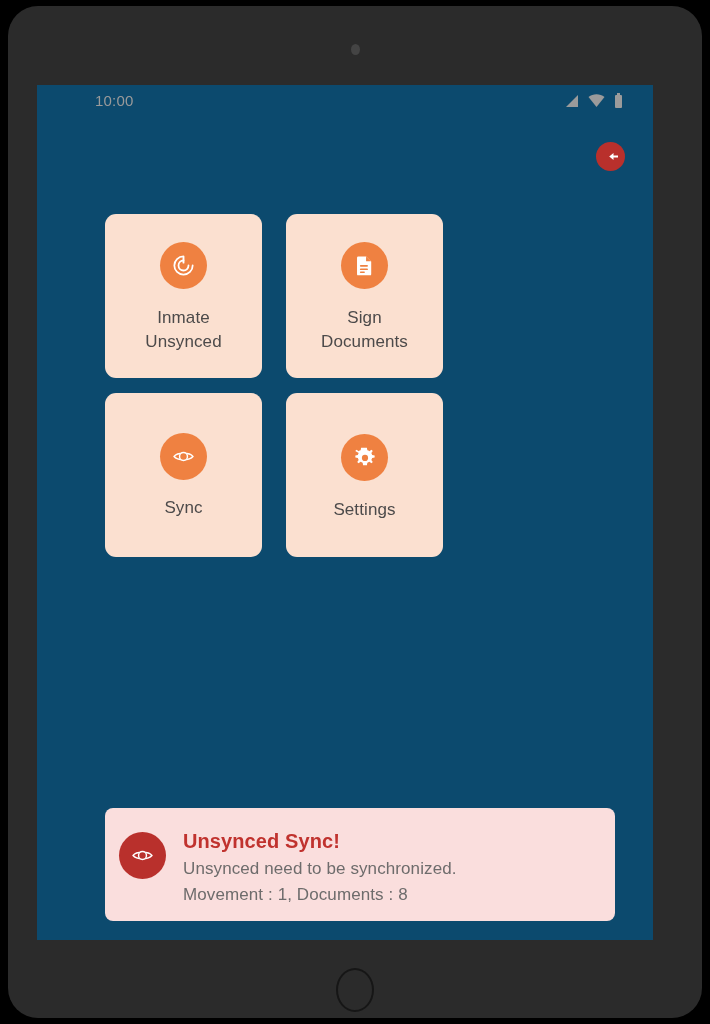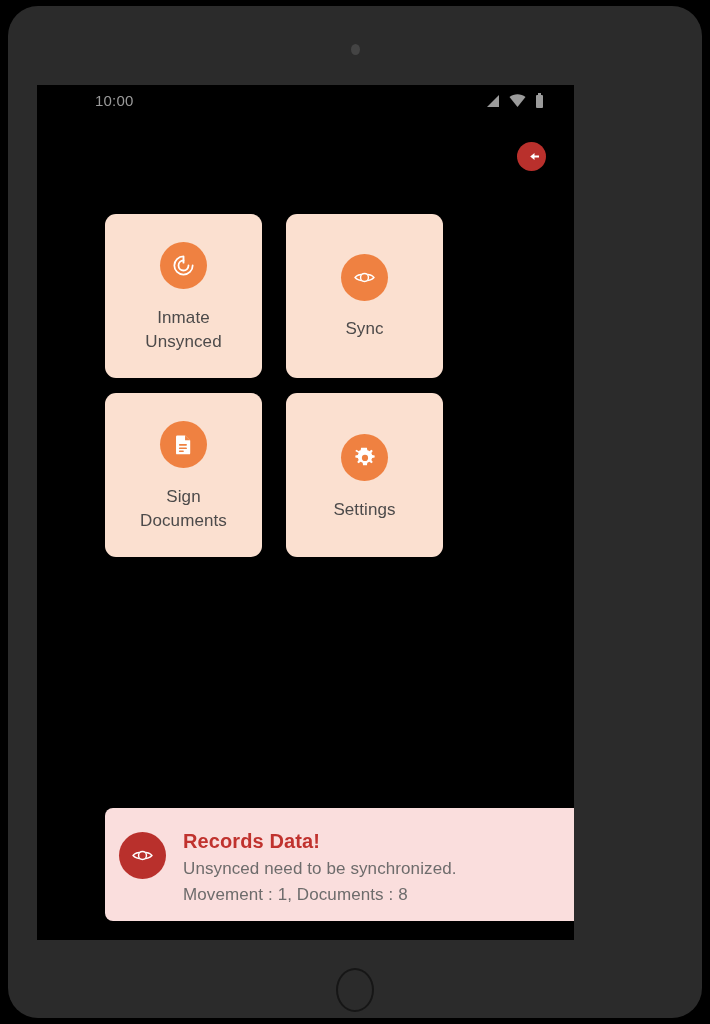--- a/index.html
+++ b/index.html
@@ -46,23 +46,23 @@
     border-radius: 50%;
     border: 2px solid #161616;
     box-sizing: border-box;
   }
 
   
   #screen {
     position: absolute;
     left: 29px;
     top: 79px;
-    width: 537px;
+    width: 616px;
     height: 855px;
-    background: #000000;
+    background: #0c4a6e;
     overflow: hidden;
   }
 
   
   #status-bar {
     position: absolute;
     left: 0; top: 0;
     width: 100%;
     height: 34px;
   }
@@ -228,48 +228,48 @@
             <path d="M12 7.2 A4.8 4.8 0 1 0 16.8 12" fill="none" stroke="#ffffff" stroke-width="1.7" stroke-linecap="round"></path>
             <rect x="11.1" y="3.0" width="1.8" height="7.2" rx="0.9" fill="#ffffff"></rect>
           </svg>
         </div>
         <div class="card-label">
           <span>Inmate</span><br>
           <span>Unsynced</span>
         </div>
       </div>
 
-      <div class="card variant-sync">
-        <div class="card-icon-circle">
-          <svg width="25" height="25" viewBox="0 0 26 26">
-            <path d="M3.2 13 C6.5 8.6 19.5 8.6 22.8 13 C19.5 17.4 6.5 17.4 3.2 13 Z" fill="none" stroke="#ffffff" stroke-width="1.5"></path>
-            <circle cx="13" cy="13" r="4.1" fill="#ef8141" stroke="#ffffff" stroke-width="1.5"></circle>
-          </svg>
-        </div>
-        <div class="card-label">
-          <span>Sync</span>
-        </div>
-      </div>
-
       <div class="card variant-documents">
         <div class="card-icon-circle">
           <svg width="23" height="23" viewBox="0 0 24 24">
             <path d="M5.5 2.5 h8.2 L19 7.8 V21 a1.3 1.3 0 0 1 -1.3 1.3 H5.5 A1.3 1.3 0 0 1 4.2 21 V3.8 A1.3 1.3 0 0 1 5.5 2.5 Z" fill="#ffffff"></path>
             <path d="M13.6 2.6 V7.6 h5.2 Z" fill="#ef8141"></path>
             <rect x="7.2" y="11.4" width="8.4" height="1.8" rx="0.9" fill="#ef8141"></rect>
             <rect x="7.2" y="15.0" width="8.4" height="1.8" rx="0.9" fill="#ef8141"></rect>
             <rect x="7.2" y="18.3" width="5.2" height="1.6" rx="0.8" fill="#ef8141"></rect>
           </svg>
         </div>
         <div class="card-label">
           <span>Sign</span><br>
           <span>Documents</span>
         </div>
       </div>
 
+      <div class="card variant-sync">
+        <div class="card-icon-circle">
+          <svg width="25" height="25" viewBox="0 0 26 26">
+            <path d="M3.2 13 C6.5 8.6 19.5 8.6 22.8 13 C19.5 17.4 6.5 17.4 3.2 13 Z" fill="none" stroke="#ffffff" stroke-width="1.5"></path>
+            <circle cx="13" cy="13" r="4.1" fill="#ef8141" stroke="#ffffff" stroke-width="1.5"></circle>
+          </svg>
+        </div>
+        <div class="card-label">
+          <span>Sync</span>
+        </div>
+      </div>
+
       <div class="card variant-settings">
         <div class="card-icon-circle">
           <svg width="24" height="24" viewBox="0 0 24 24">
             <path d="M12 1.8 l1.9 0 0.45 2.5 a7.9 7.9 0 0 1 2.0 0.83 l2.08 -1.45 1.34 1.34 -1.45 2.08 a7.9 7.9 0 0 1 0.83 2.0 l2.5 0.45 0 1.9 -2.5 0.45 a7.9 7.9 0 0 1 -0.83 2.0 l1.45 2.08 -1.34 1.34 -2.08 -1.45 a7.9 7.9 0 0 1 -2.0 0.83 l-0.45 2.5 -1.9 0 -1.9 0 -0.45 -2.5 a7.9 7.9 0 0 1 -2.0 -0.83 l-2.08 1.45 -1.34 -1.34 1.45 -2.08 a7.9 7.9 0 0 1 -0.83 -2.0 l-2.5 -0.45 0 -1.9 2.5 -0.45 a7.9 7.9 0 0 1 0.83 -2.0 L2.23 5.02 3.57 3.68 5.65 5.13 a7.9 7.9 0 0 1 2.0 -0.83 L8.1 1.8 Z" fill="#ffffff"></path>
             <circle cx="12" cy="11.9" r="3.1" fill="#ef8141"></circle>
           </svg>
         </div>
         <div class="card-label">
           <span>Settings</span>
         </div>
@@ -278,21 +278,21 @@
     </div>
 
     <div id="alert-banner">
       <div id="alert-icon-circle">
         <svg width="25" height="25" viewBox="0 0 26 26">
           <path d="M3.2 13 C6.5 8.6 19.5 8.6 22.8 13 C19.5 17.4 6.5 17.4 3.2 13 Z" fill="none" stroke="#ffffff" stroke-width="1.5"></path>
           <circle cx="13" cy="13" r="4.1" fill="#b9302c" stroke="#ffffff" stroke-width="1.5"></circle>
         </svg>
       </div>
       <div id="alert-text">
-        <div id="alert-title">Records Data!</div>
+        <div id="alert-title">Unsynced Sync!</div>
         <div class="alert-line">Unsynced need to be synchronized.</div>
         <div class="alert-line">Movement : 1, Documents : 8</div>
       </div>
     </div>
 
   </div>
 
   <div id="home-button"></div>
 
 </div>

